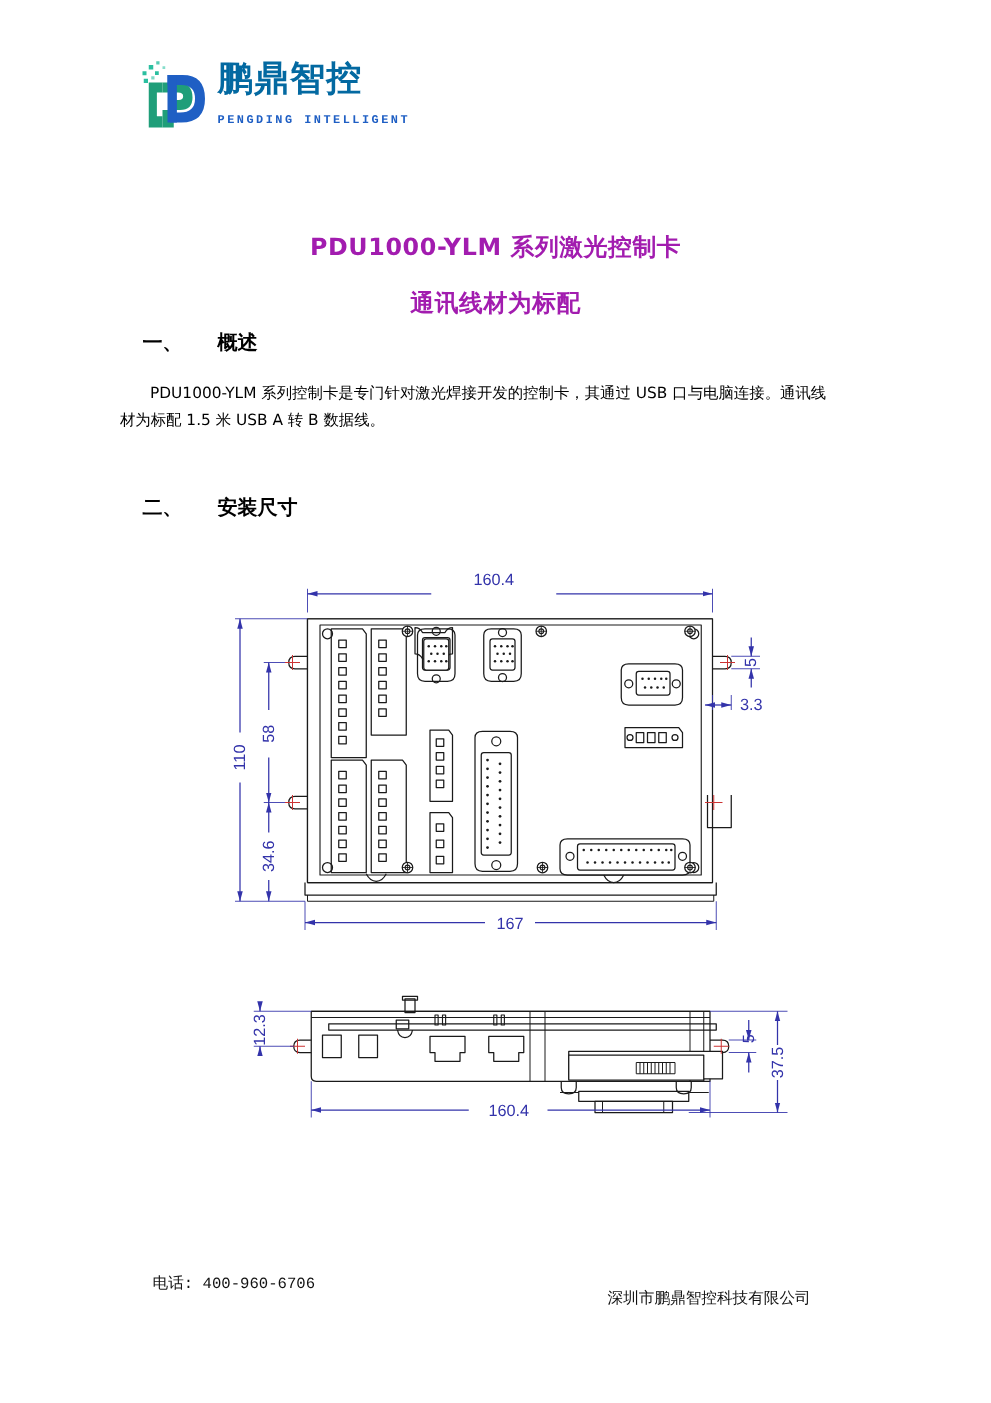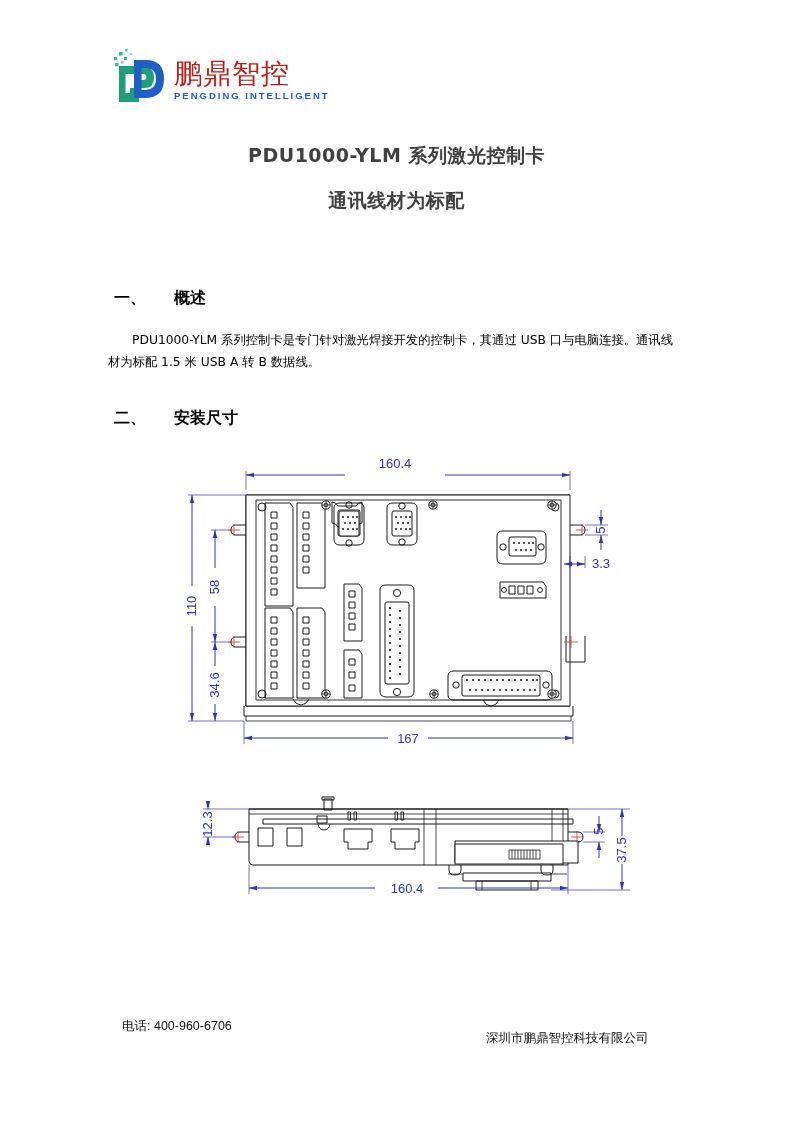--- a/index.html
+++ b/index.html
@@ -40,97 +40,97 @@
   }
   .logo-mark svg { display: block; }
 
   .logo-text {
     margin-left: 8px;
     padding-bottom: 2px;
   }
   .logo-cn {
     font-family: "DejaVu Sans", "Liberation Sans", sans-serif;
     font-size: 28px;
-    font-weight: 400;
-    color: #b91c1c;
+    font-weight: 700;
+    color: #0369a1;
     letter-spacing: 1px;
     line-height: 30px;
     white-space: nowrap;
   }
   .logo-en {
-    font-family: Liberation Sans, sans-serif;
+    font-family: Liberation Mono, monospace;
     font-size: 9.5px;
     font-weight: 700;
     color: #1f5fc4;
     letter-spacing: 2.0px;
     line-height: 12px;
     white-space: nowrap;
-    margin-top: 1px;
+    margin-top: 12px;
     text-align: left;
   }
 
   
   .doc-title-1, .doc-title-2 {
     position: absolute;
     width: 793px;
     left: 0;
     text-align: center;
     font-family: "DejaVu Sans", "Liberation Sans", sans-serif;
     font-weight: 700;
     font-size: 19px;
     letter-spacing: 0.5px;
-    color: #404040;
+    color: #a21caf;
+    margin-top: 42px;
   }
   .doc-title-1 { top: 143px; }
   .doc-title-2 { top: 188px; }
 
   
   .section-head {
     position: absolute;
     left: 114px;
     font-family: "DejaVu Sans", "Liberation Sans", sans-serif;
     font-weight: 700;
     font-size: 16px;
     color: #000;
     white-space: nowrap;
   }
   .section-head .num { display: inline-block; width: 60px; }
-  .sec1 { top: 288px; }
-  .sec2 { top: 396px; margin-top: 12px; }
+  .sec1 { top: 264px; }
+  .sec2 { top: 396px; }
 
   .body-para {
     position: absolute;
-    left: 108px;
+    left: 96px;
     width: 565px;
     font-family: "DejaVu Sans", "Liberation Sans", sans-serif;
     font-size: 12.3px;
     line-height: 22px;
     color: #000;
     text-align: justify;
     text-indent: 24px;
-    margin-top: 26px;
   }
   .para1 { top: 303px; }
 
   
   .drawing {
     position: absolute;
     left: 0;
     top: 16px;
   }
   .drawing svg { display: block; }
 
   
   .footer {
     position: absolute;
     top: 1018px;
     left: 0;
     width: 714px;
     height: 22px;
-    font-family: Liberation Sans, sans-serif;
+    font-family: Liberation Mono, monospace;
     font-size: 12.5px;
     color: #111;
   }
   .footer-left {
     position: absolute;
     left: 122px;
     top: 0;
     white-space: nowrap;
   }
   .footer-right {

